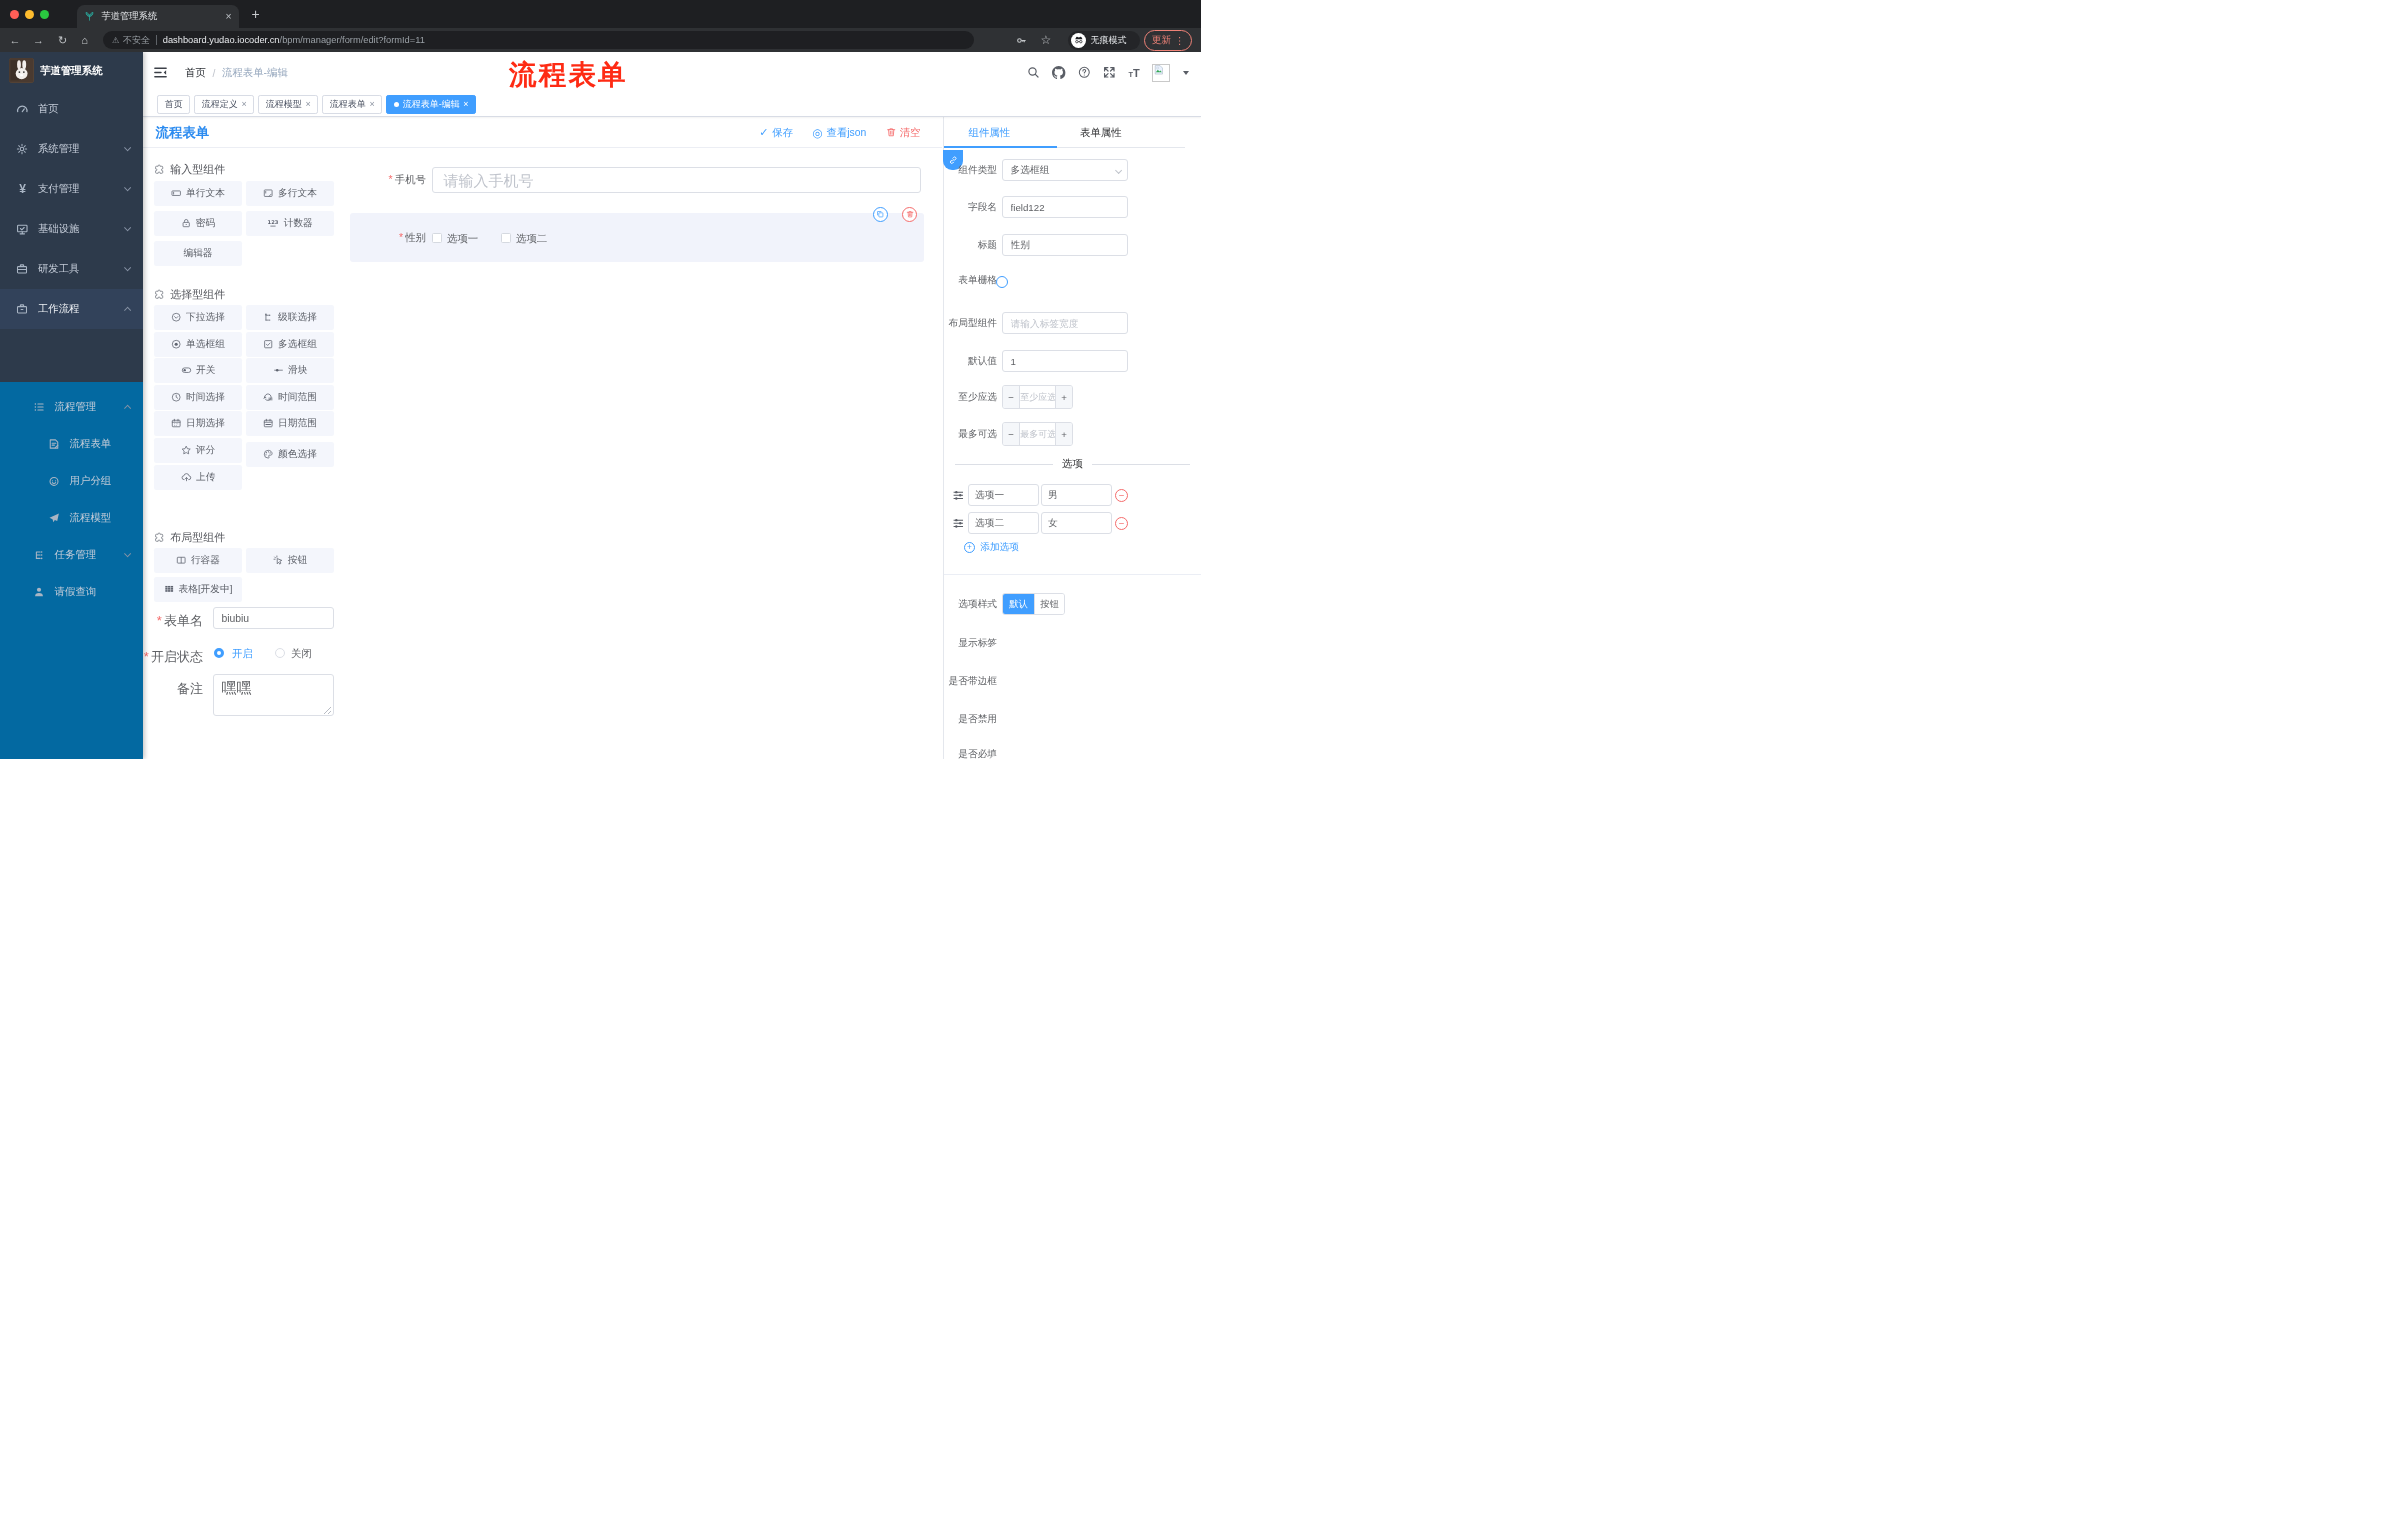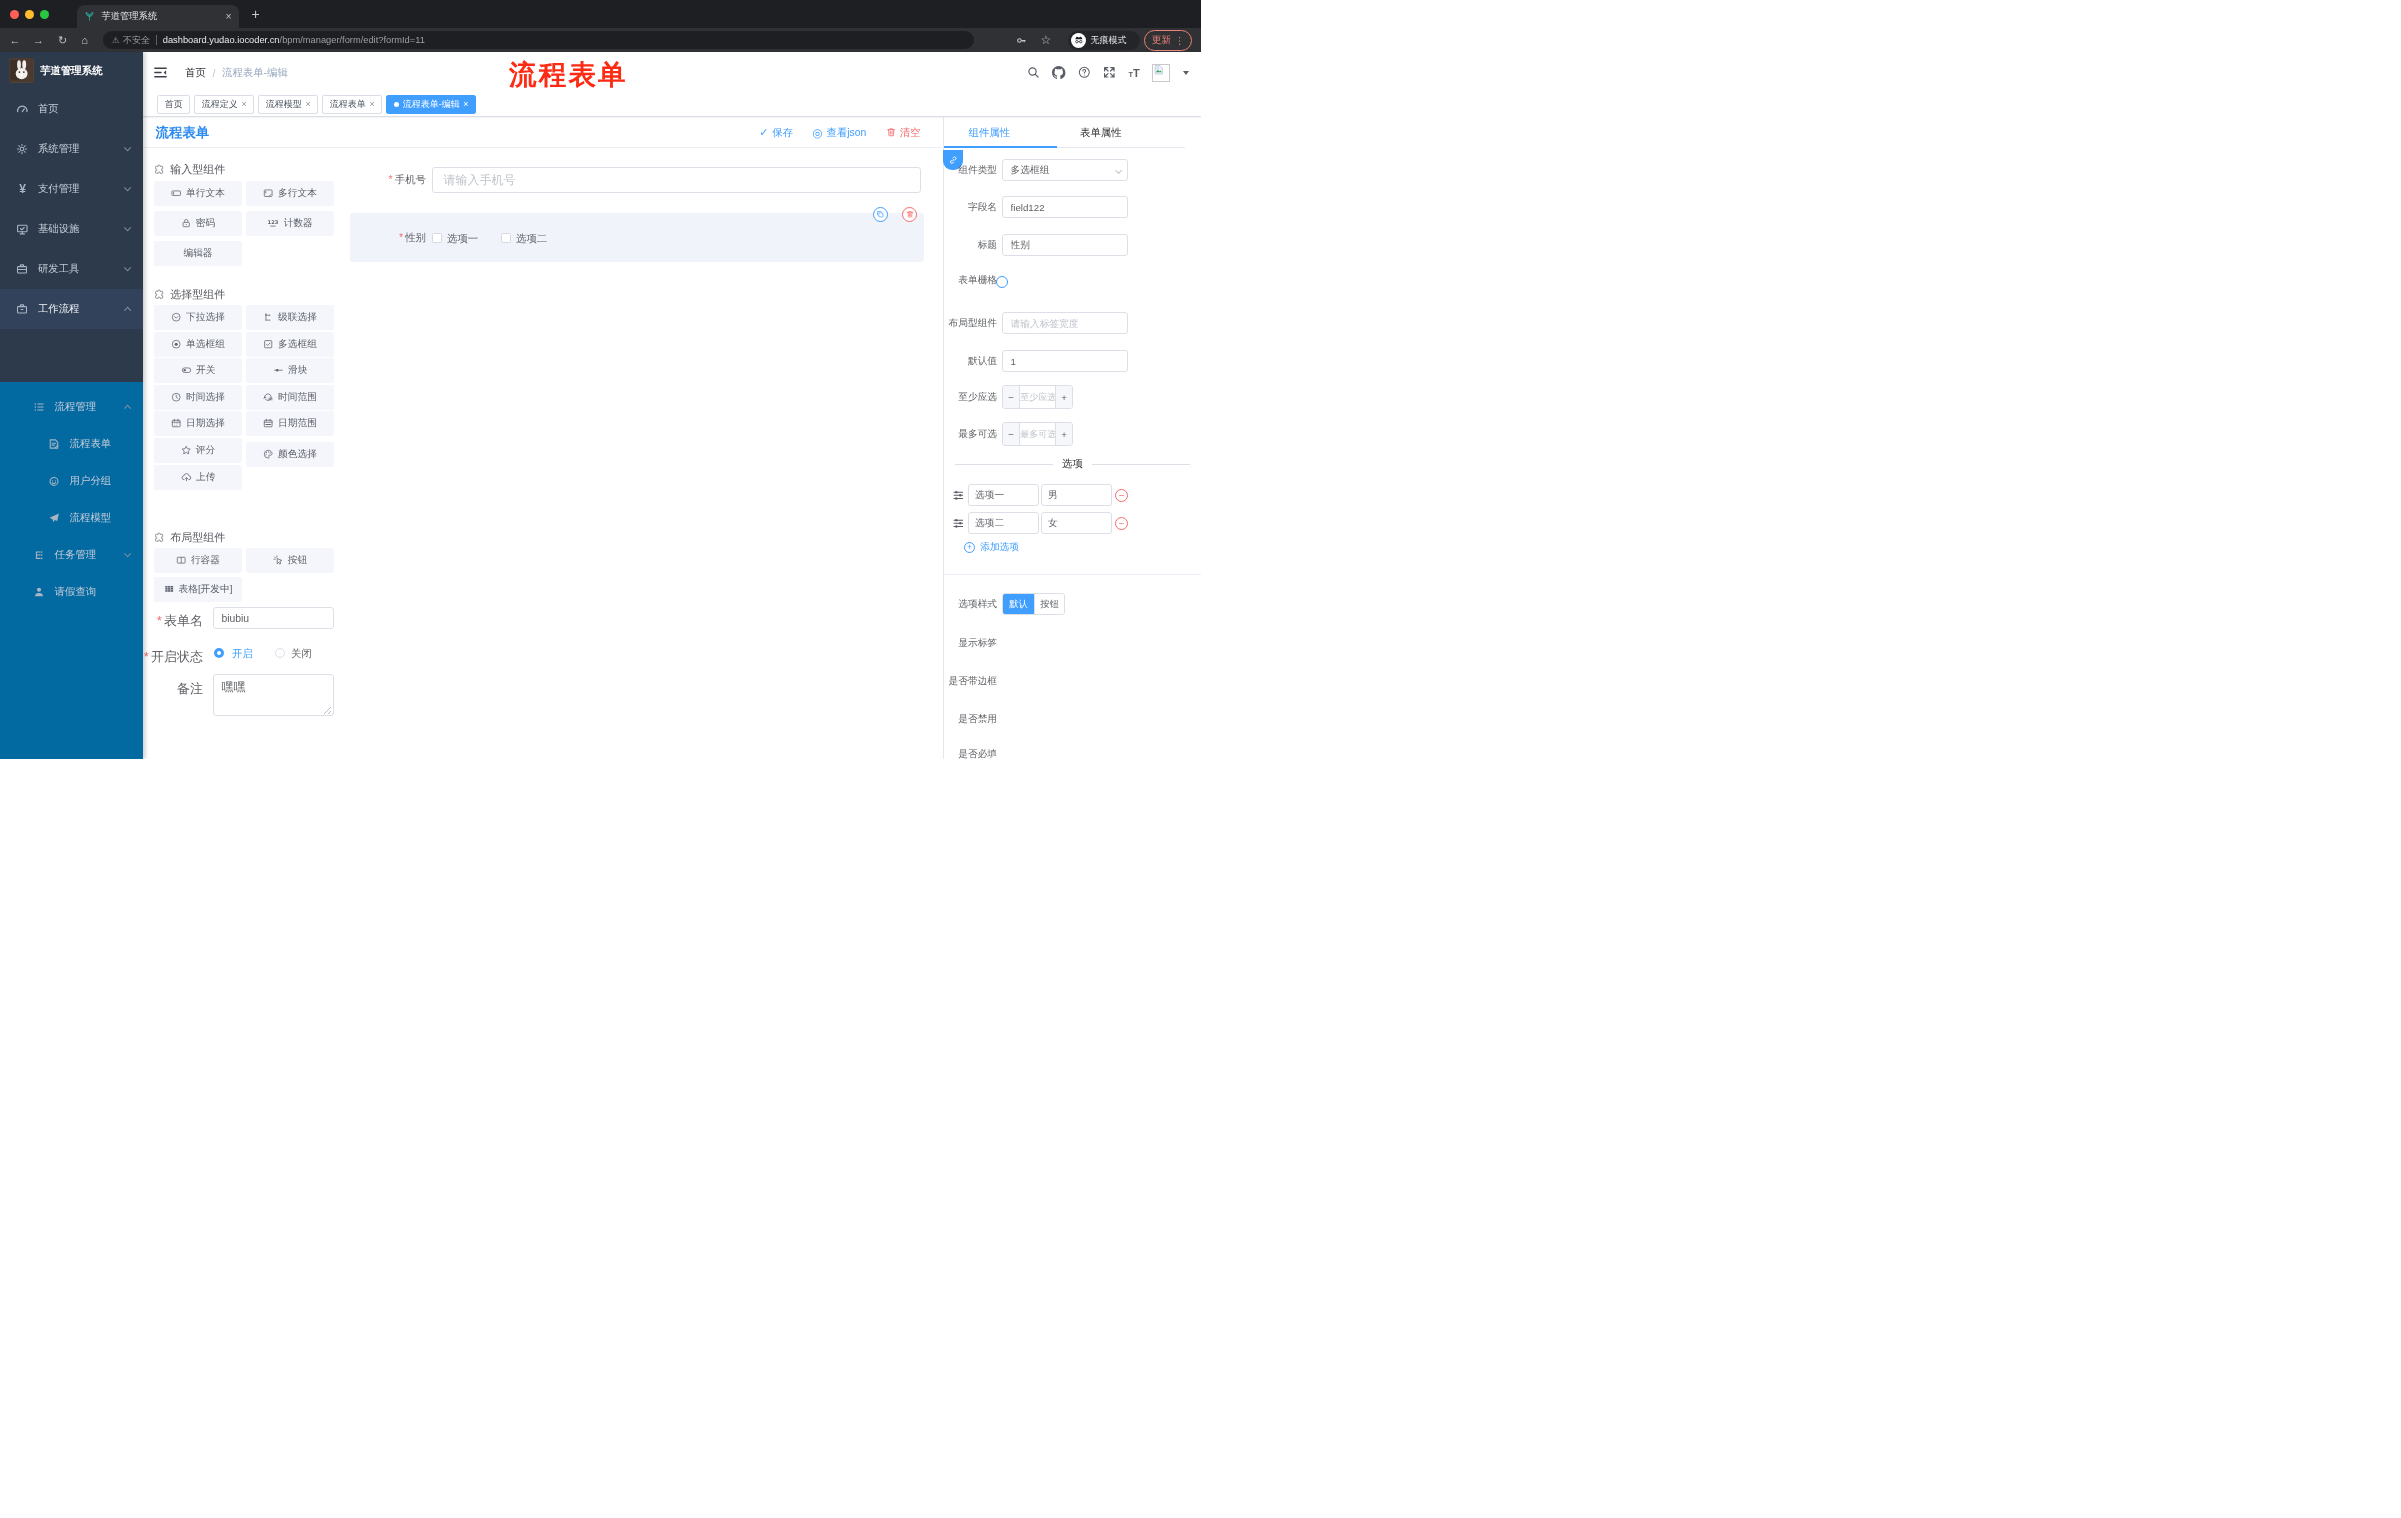--- a/index.html
+++ b/index.html
@@ -79,30 +79,30 @@
 
   
   .lpanel { position:absolute; top:31px; left:0; width:196px; bottom:0; }
   .sechead { position:absolute; left:11px; height:12px; display:flex; align-items:center; gap:5.2px; font-size:11px; color:#54565c; }
   .sechead svg { color:#7a7e87; }
   .chip { position:absolute; width:88px; height:25px; background:#f4f6fc; border-radius:2.2px; display:flex; align-items:center; justify-content:center; gap:4.5px; font-size:9.7px; color:#5a5e66; cursor:grab; }
   .chip svg { color:#5f6470; flex:none; }
   .flab { position:absolute; left:0; width:60px; text-align:right; font-size:13px; color:#606266; }
   .req { color:#f56c6c; margin-right:2.2px; }
   .finput { position:absolute; left:70px; width:121px; height:22px; border:0.7px solid #dcdfe6; border-radius:3px; font-size:10.4px; color:#606266; padding:0 7.4px; font-family:inherit; outline:none; }
-  .ftext { position:absolute; left:70px; width:121px; height:42px; border:0.7px solid #dcdfe6; border-radius:3px; font-size:12px; color:#606266; padding:3.7px 7.4px; font-family:inherit; resize:none; outline:none; }
+  .ftext { position:absolute; left:70px; width:121px; height:42px; border:0.7px solid #dcdfe6; border-radius:3px; font-size:15px; color:#606266; padding:3.7px 7.4px; font-family:inherit; resize:none; outline:none; }
   .grip { position:absolute; left:181px; width:6.7px; height:6.7px; background:
     linear-gradient(135deg, transparent 48%, #b8bcc4 48%, #b8bcc4 55%, transparent 55%, transparent 72%, #b8bcc4 72%, #b8bcc4 79%, transparent 79%); }
   .radio { width:10.4px; height:10.4px; border-radius:50%; border:0.7px solid #dcdfe6; background:#fff; display:inline-block; }
   .radio.on { border:3px solid #409eff; background:#fff; }
 
   
   .canvas { position:absolute; top:31px; left:196px; width:603px; bottom:0; }
   .cvlabel { position:absolute; font-size:10.4px; color:#606266; }
-  .cvinput { position:absolute; border:0.7px solid #dcdfe6; border-radius:3px; font-size:12px; padding:0 10.4px; color:#606266; font-family:inherit; outline:none; background:#fff; }
+  .cvinput { position:absolute; border:0.7px solid #dcdfe6; border-radius:3px; font-size:15px; padding:0 10.4px; color:#606266; font-family:inherit; outline:none; background:#fff; }
   .cvinput::placeholder, .finput::placeholder { color:#c0c4cc; }
   .gblock { position:absolute; left:11px; top:65px; width:574px; height:49px; background:#f1f3fb; border-radius:3px; }
   .cbox { width:10.4px; height:10.4px; border:0.7px solid #d5d9e0; border-radius:1.5px; background:#fff; display:inline-block; }
   .cornbtn { position:absolute; width:15px; height:15px; border-radius:50%; background:#fff; display:flex; align-items:center; justify-content:center; }
   .cornbtn.copy { border:0.7px solid #409eff; color:#409eff; }
   .cornbtn.del { border:0.7px solid #f56c6c; color:#f56c6c; }
 
   
   .rpanel { position:absolute; top:0; right:0; width:258px; bottom:0; border-left:0.7px solid #e4e7ed; background:#fff; }
   .rtabs { position:absolute; top:0; left:0; right:16px; height:31px; border-bottom:0.7px solid #e4e7ed; }

